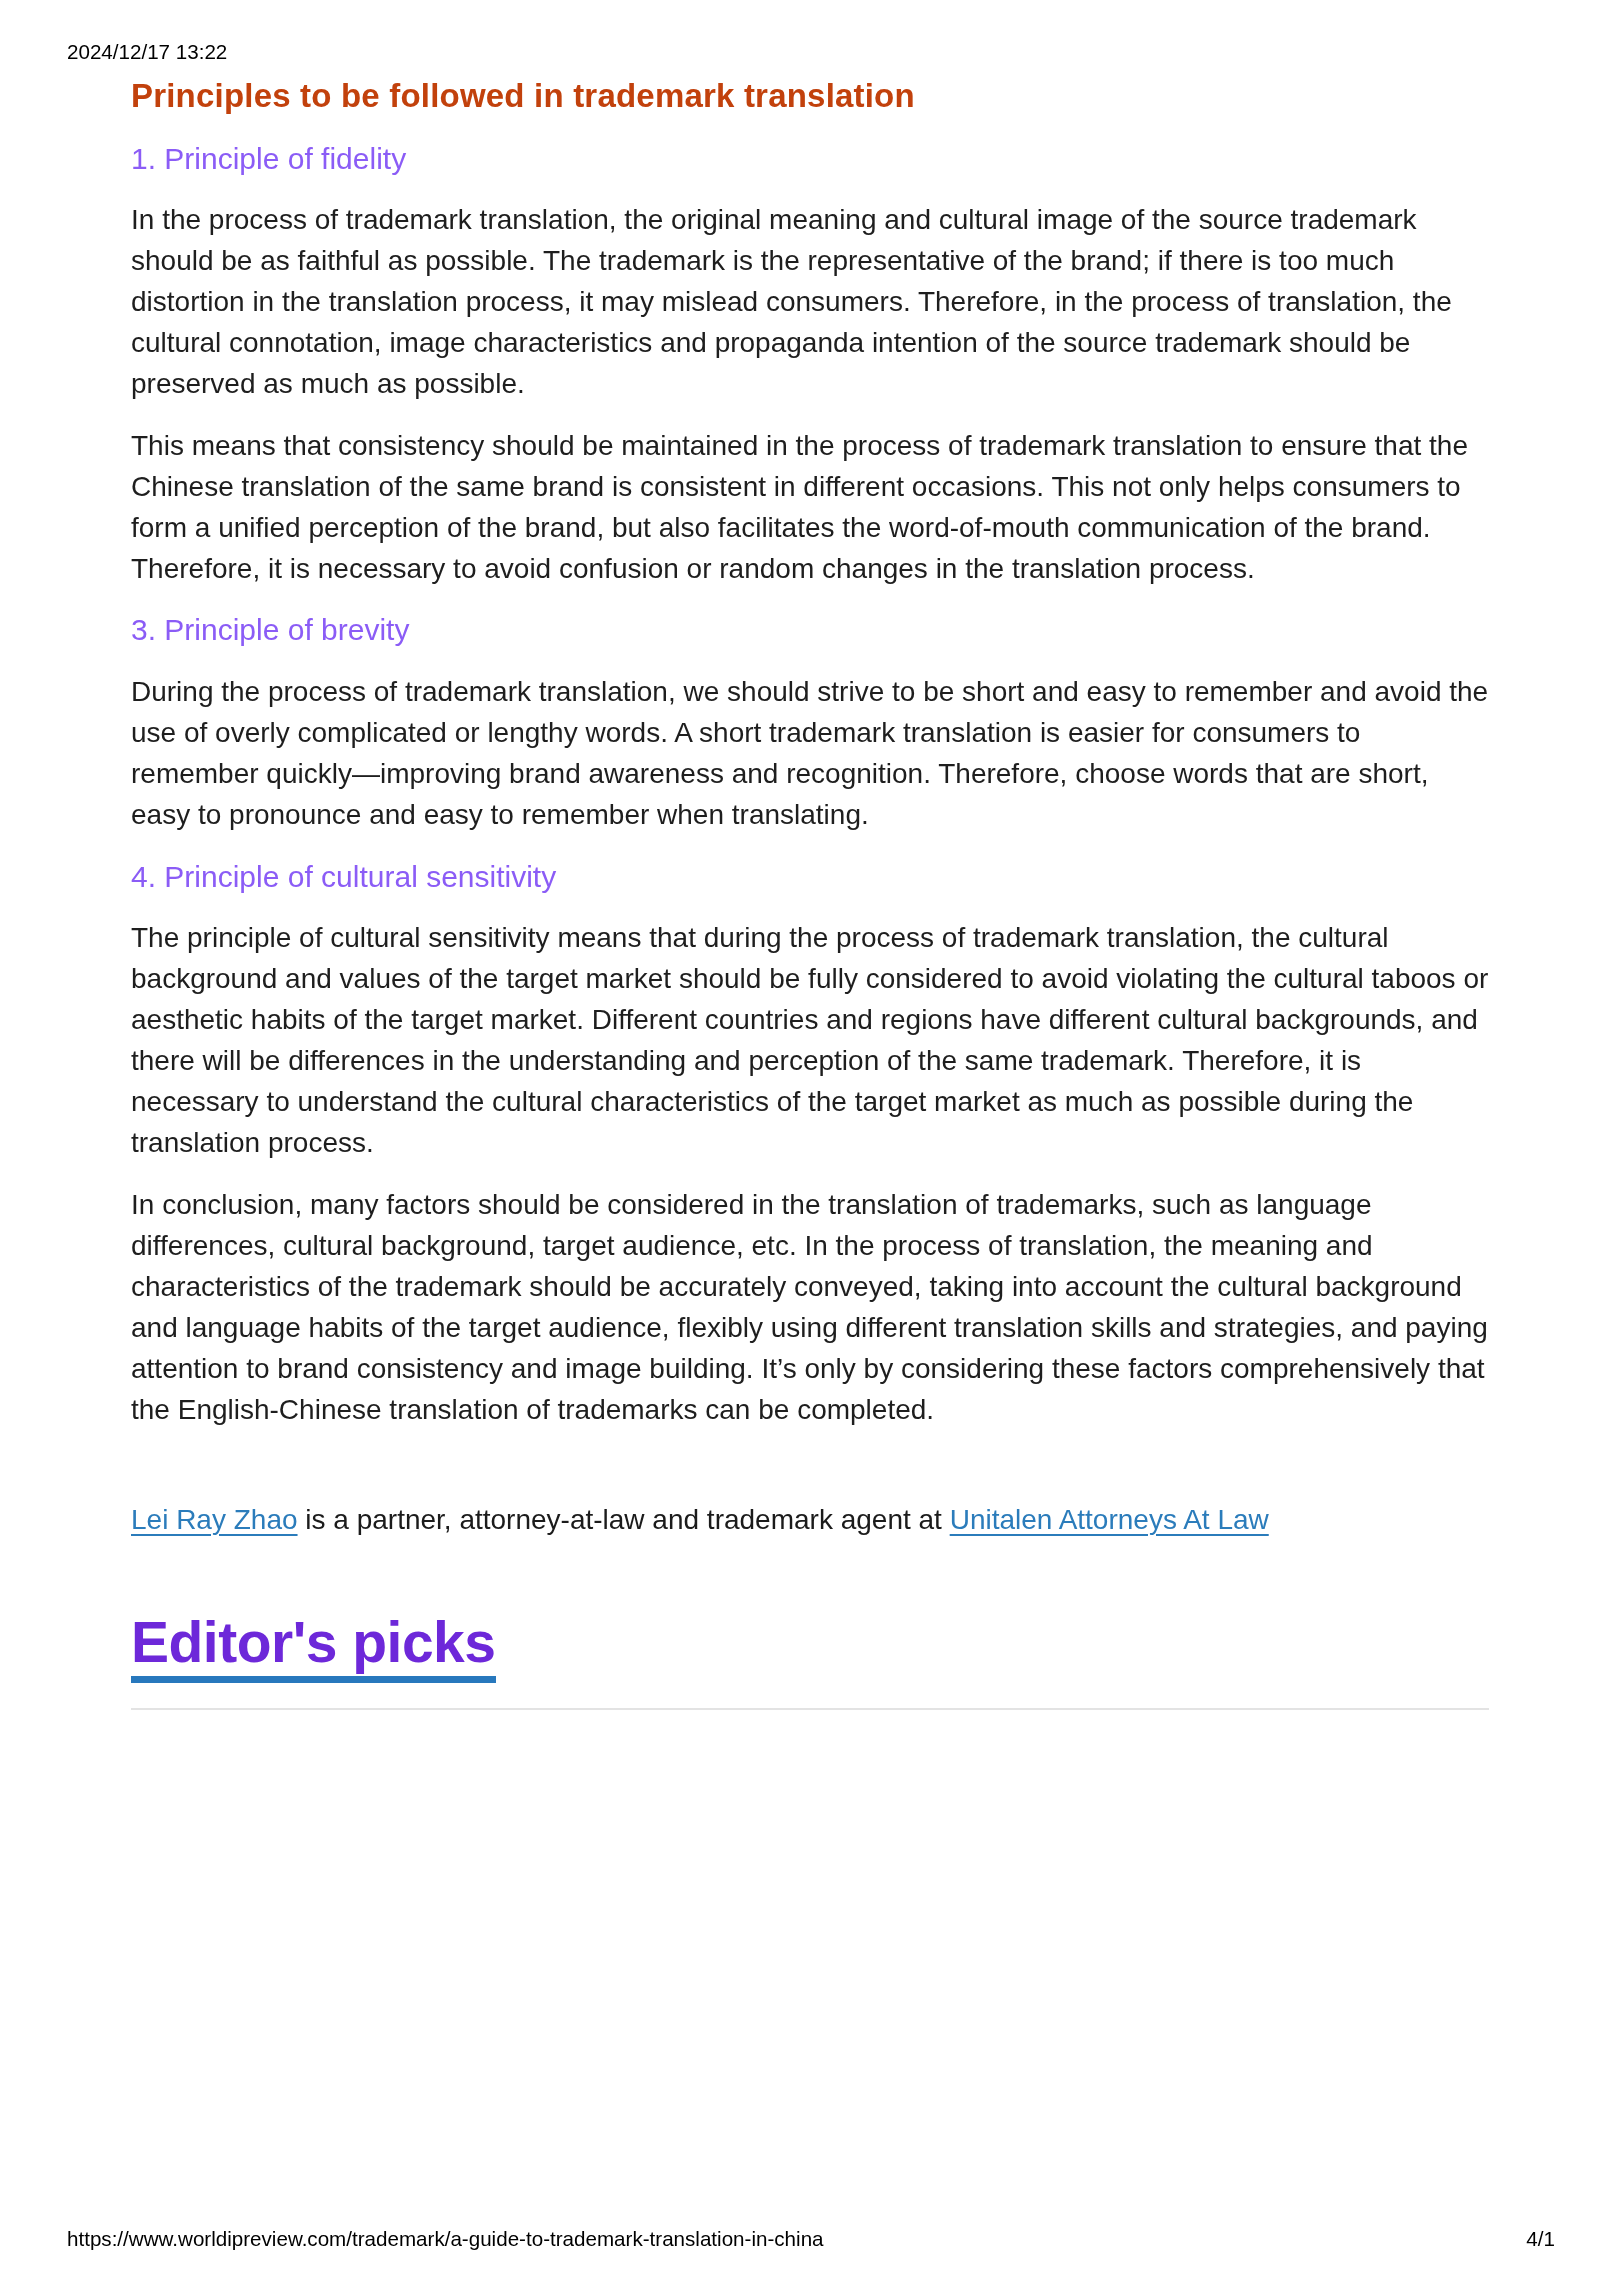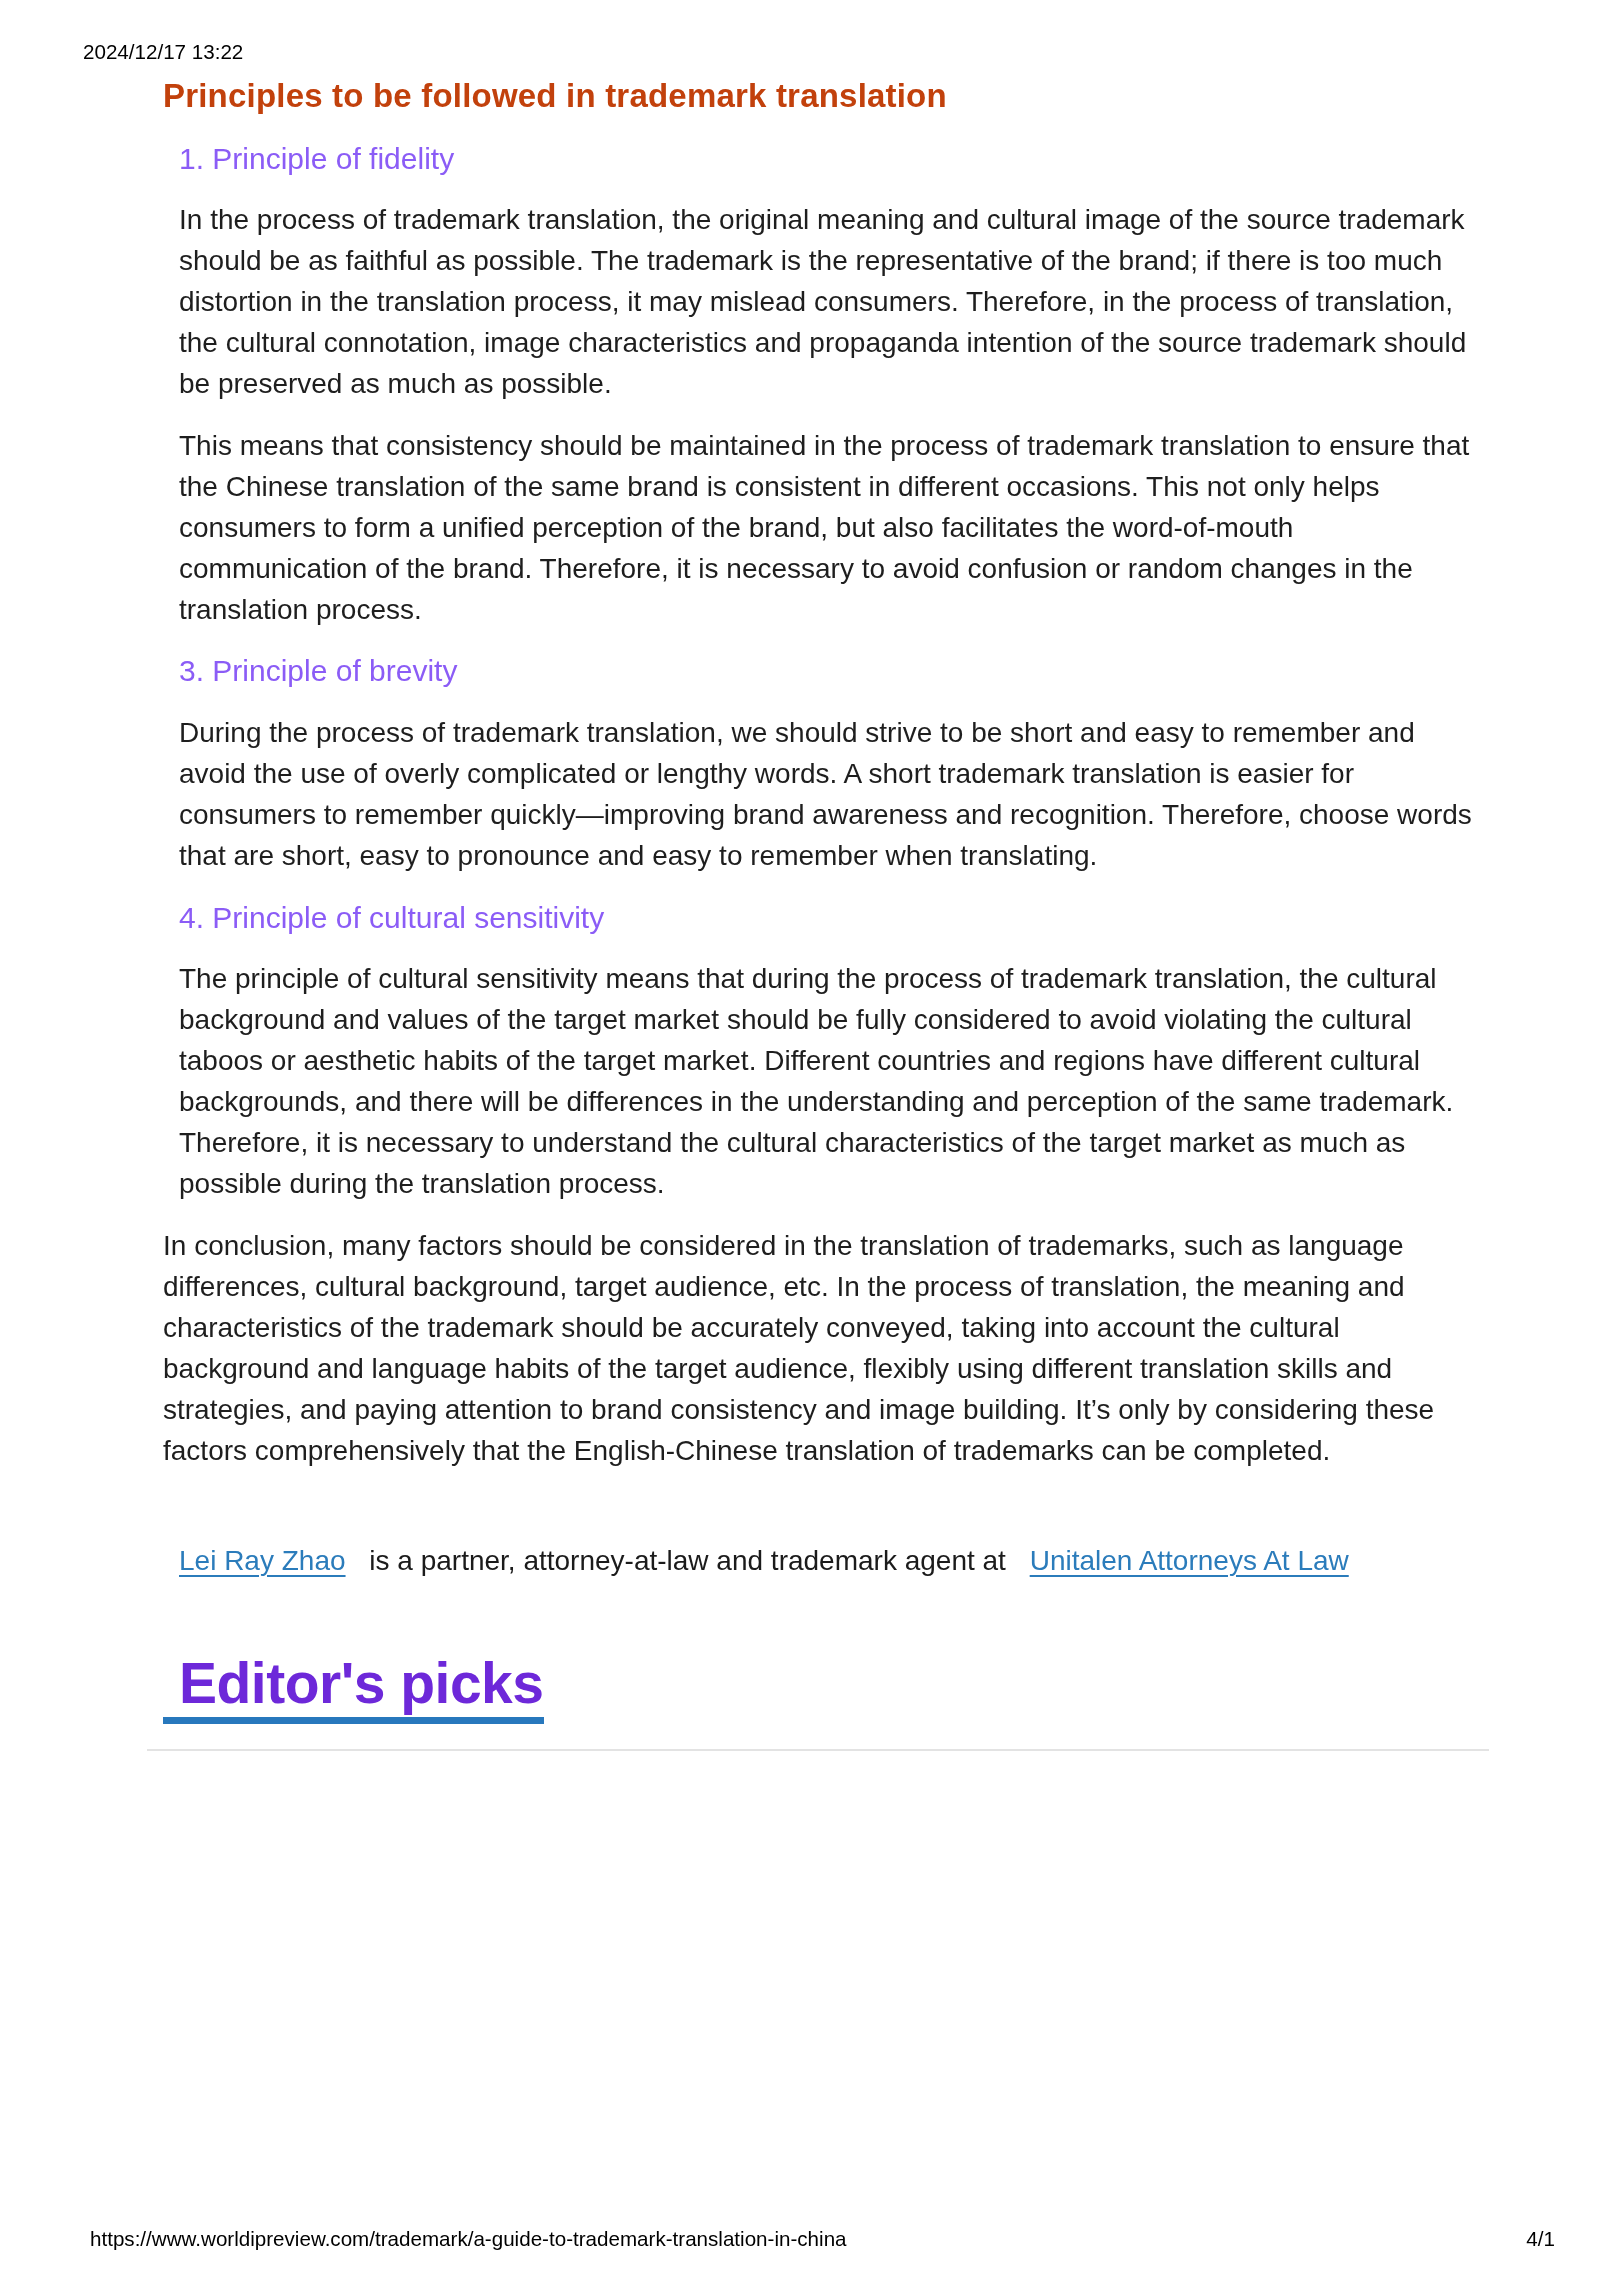--- a/index.html
+++ b/index.html
@@ -1,15 +1,15 @@
 <!DOCTYPE html>
 <html><head>
 <meta charset="utf-8">
 <style>
-  * { box-sizing: border-box; padding-left: 16px; }
+  * { box-sizing: border-box; }
   html, body { margin: 0; padding: 0; background: #ffffff; }
   body {
     width: 1620px; height: 2293px;
     font-family: "Liberation Sans", "DejaVu Sans", sans-serif;
     -webkit-font-smoothing: antialiased;
   }
   .page {
     position: relative;
     width: 1620px; height: 2293px;
     background: #ffffff;
@@ -20,21 +20,21 @@
   .print-header {
     position: absolute; top: 39px; left: 0; right: 0; height: 25.5px;
     font-size: 20.6px; color: #000000; line-height: 25.5px;
   }
   .print-datetime { position: absolute; left: 67px; white-space: nowrap; }
   .print-title {
     position: absolute; left: 935px; transform: translateX(-50%);
     white-space: nowrap;
   }
   .print-footer {
-    position: absolute; top: 2227px; left: 58px; right: 65px;
+    position: absolute; top: 2227px; left: 67px; right: 65px;
     display: flex; justify-content: space-between; align-items: baseline;
     font-size: 20.6px; color: #000000;
   }
 
   
   .content {
     position: absolute; top: 0; left: 131px; width: 1358px;
     padding-top: 74px;
     color: #1e1e1e;
     font-size: 28px; line-height: 41px;

